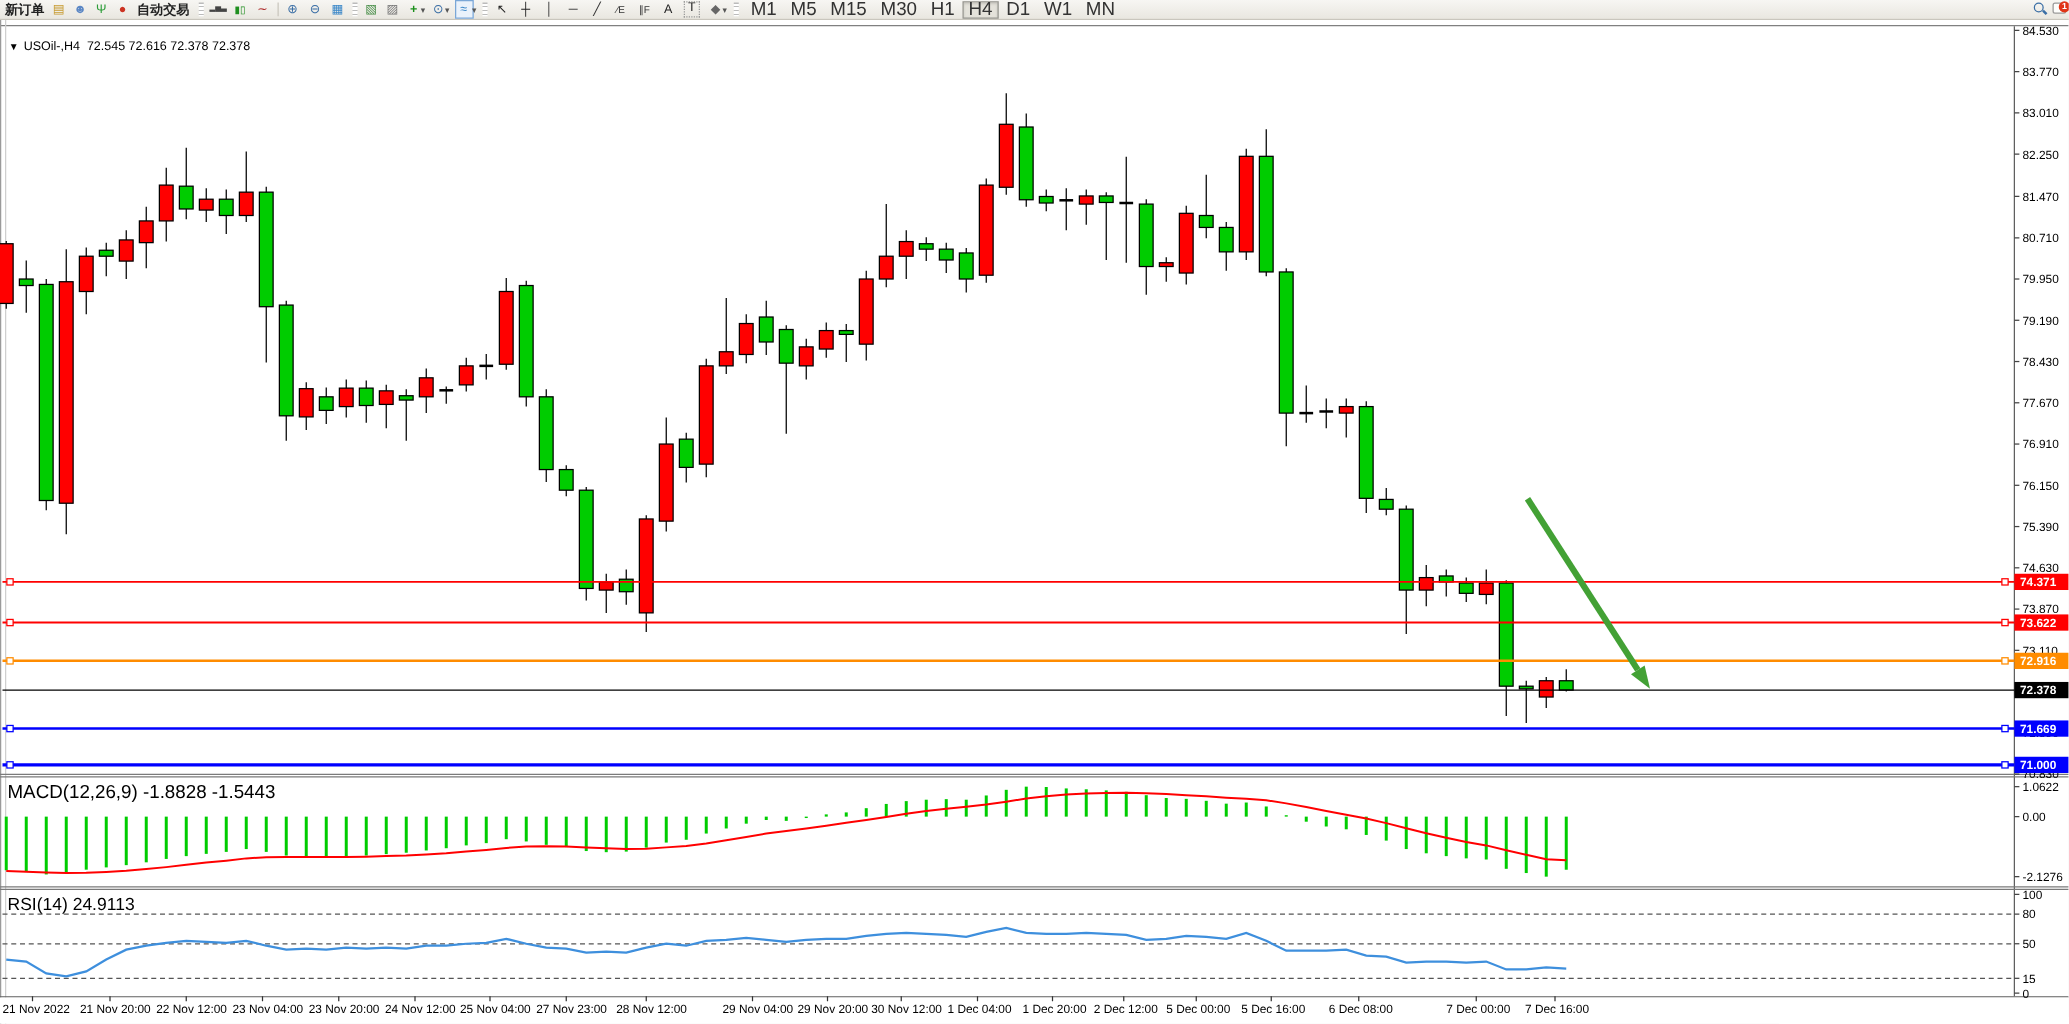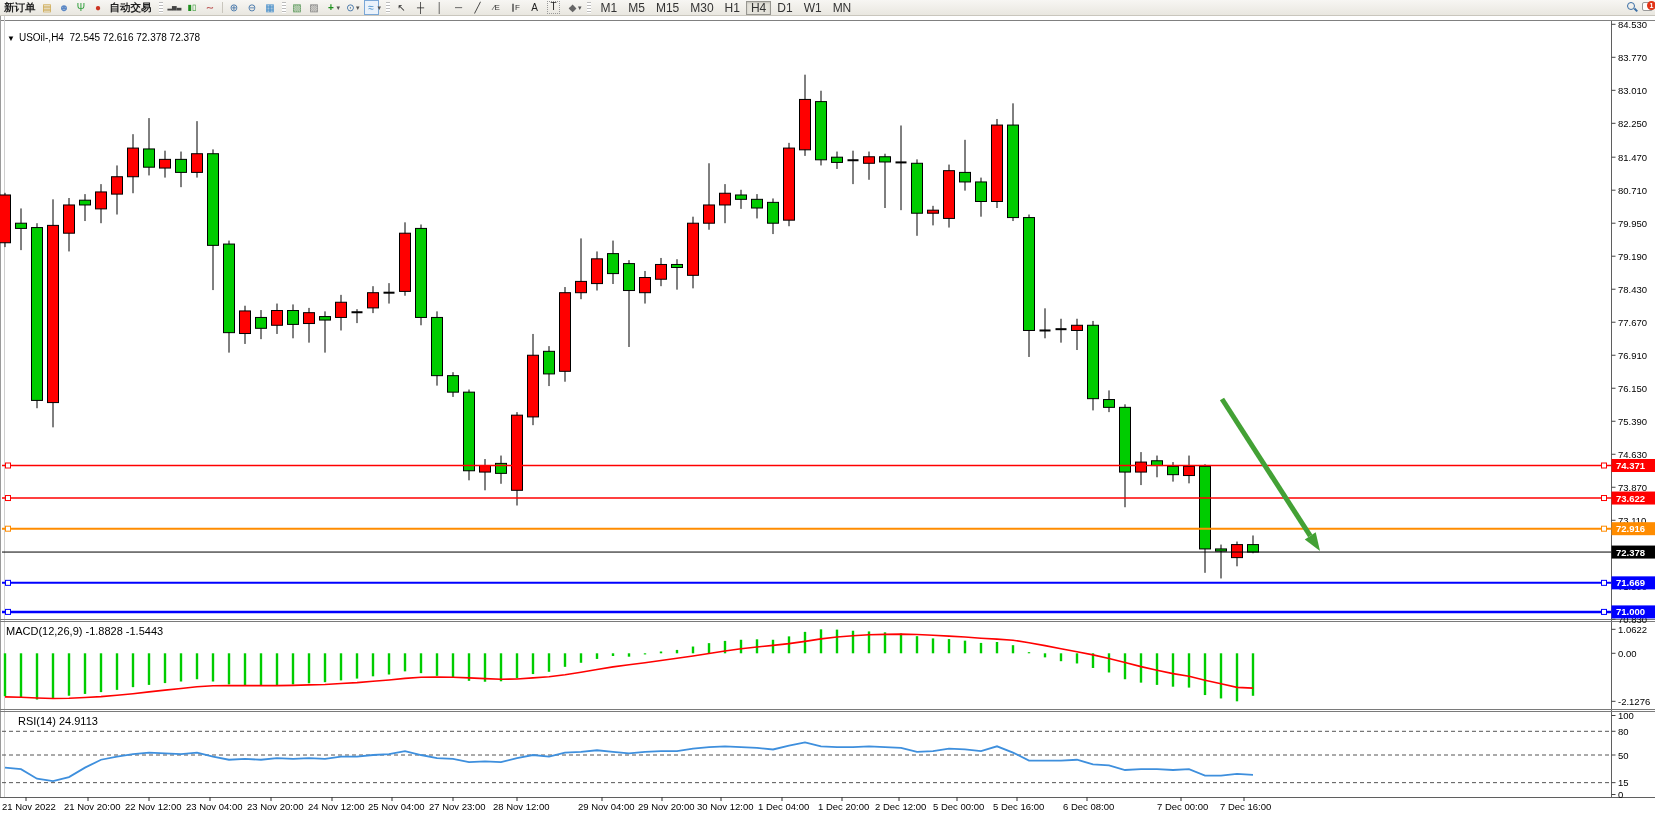--- a/index.html
+++ b/index.html
@@ -7,40 +7,40 @@
        font-family:"Liberation Sans",sans-serif;-webkit-font-smoothing:antialiased;}
   
   #toolbar{position:absolute;left:0;top:0;width:100%;height:15px;z-index:5;
     background:linear-gradient(#f7f6f3,#e9e7e0);border-bottom:1px solid #c9c6bd;
     display:flex;align-items:center;gap:3px;padding:0 2px;font-size:10px;color:#222;white-space:nowrap;}
   #toolbar .tbtn{display:inline-flex;align-items:center;gap:2px;padding:0 2px;height:30px;cursor:default;font-weight:bold;}
   #toolbar .ticon{display:inline-block;width:13px;height:13px;line-height:13px;text-align:center;font-size:10px;}
   #toolbar .grip{width:4px;height:11px;background:repeating-linear-gradient(#bbb 0 1px,#fff 1px 3px);margin:0 2px;}
   #toolbar .sep{width:1px;height:11px;background:#c9c6bd;margin:0 2px;}
   #toolbar .caret{font-size:7px;color:#555;margin-left:-1px;}
-  #toolbar .tf{padding:0 4px;height:12px;line-height:12px;font-size:12px;color:#333;border:1px solid transparent;}
+  #toolbar .tf{padding:0 4px;height:12px;line-height:12px;font-size:15px;color:#333;border:1px solid transparent;}
   #toolbar .tf.active{border:1px solid #979690;background:#e4e2da;box-shadow:inset 0 1px 2px rgba(0,0,0,.15);}
   #toolbar .spacer{flex:1;}
   .cnlabel{font-size:10.5px;}
   
   .mag{position:relative;width:12px;height:12px;display:inline-block;}
   .mag::before{content:"";position:absolute;left:1px;top:1px;width:6px;height:6px;border:1.5px solid #3a6ea5;border-radius:50%;}
   .mag::after{content:"";position:absolute;left:8px;top:8px;width:4px;height:1.5px;background:#3a6ea5;transform:rotate(45deg);}
   .bubble{position:relative;width:14px;height:12px;display:inline-block;}
   .bubble::before{content:"";position:absolute;left:0;top:1px;width:9px;height:7px;border:1px solid #999;border-radius:2px;background:#fdfdfb;}
   .badge{position:absolute;right:0;top:0;width:9px;height:9px;border-radius:50%;background:#e03417;color:#fff;
          font-size:7px;line-height:9px;text-align:center;font-weight:bold;}
   
   #chartwrap{position:absolute;left:0;top:15px;width:1655px;height:804px;background:#fff;z-index:1;}
   svg{position:absolute;left:0;top:0;z-index:2;}
   .ovl{position:absolute;z-index:4;font-size:10px;color:#000;}
   #title{left:7px;top:17px;}
   #title .tri{font-size:8px;margin-right:4px;}
-  #macdlabel{left:6px;top:610px;font-size:11px;}
-  #rsilabel{left:18px;top:700px;font-size:11px;}
+  #macdlabel{left:6px;top:610px;font-size:15px;}
+  #rsilabel{left:6px;top:700px;font-size:14px;}
 </style>
 </head>
 <body>
 
 <div id="toolbar">
   <span class="tbtn cnlabel">新订单</span>
   <span id="grp-left" style="display:inline-flex;gap:4px;">
       <span class="ticon" style="color: rgb(199, 155, 48);">▤</span>
       <span class="ticon" style="color: rgb(91, 135, 197);">☻</span>
       <span class="ticon" style="color: rgb(46, 158, 58);">Ψ</span>

